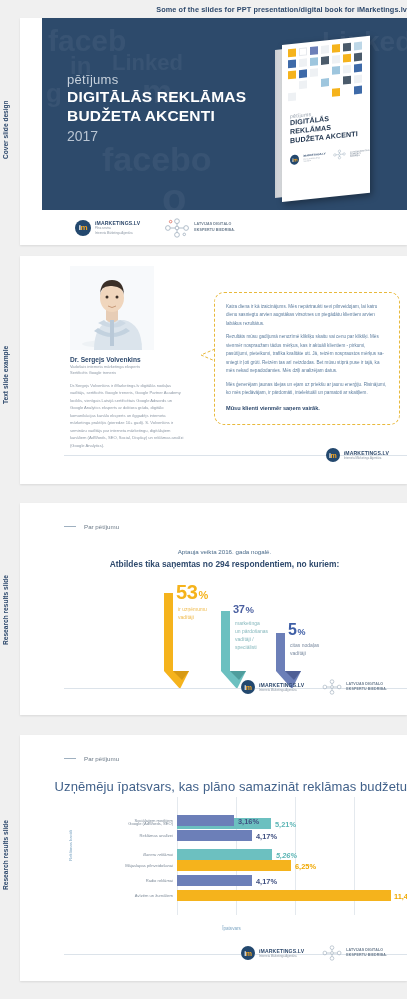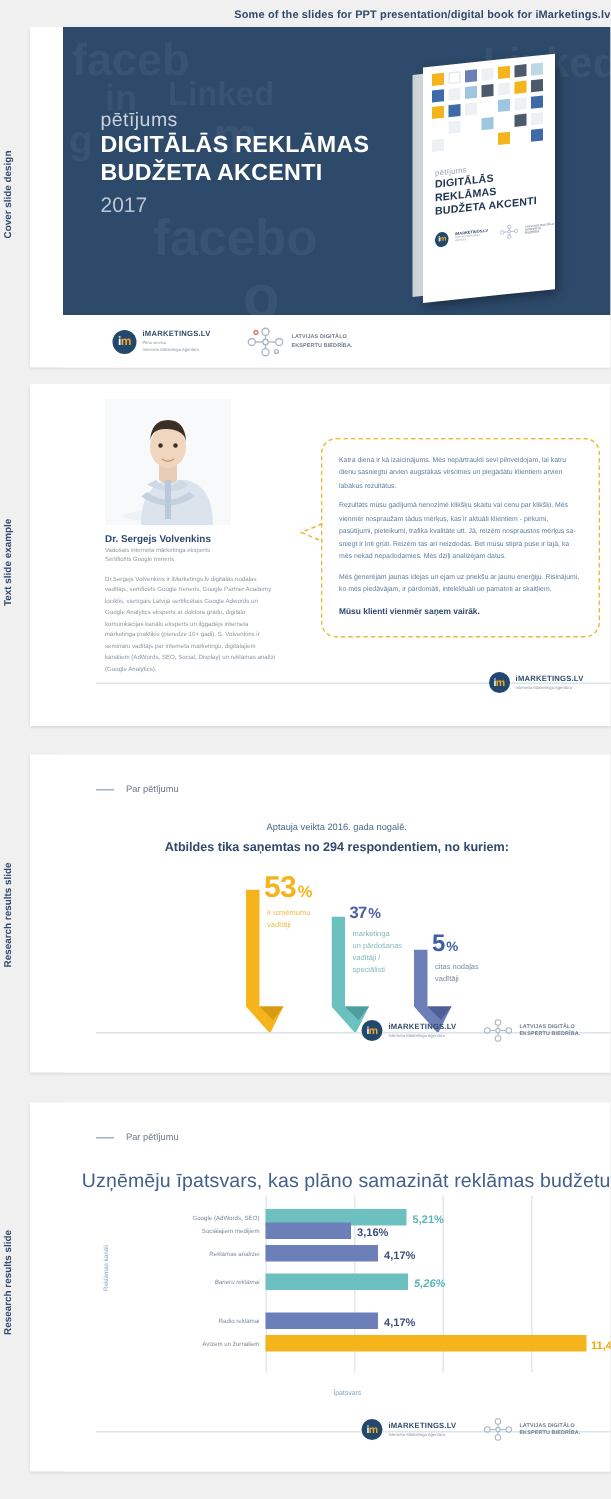--- a/index.html
+++ b/index.html
@@ -432,21 +432,21 @@
       <div class="s4-title">Uzņēmēju īpatsvars, kas plāno samazināt reklāmas budžetu</div>
 
       <div class="axis-title-y">Reklāmas kanāli</div>
 
       <div class="chart">
         <div class="grid-line" style="left:99px;"></div>
         <div class="grid-line" style="left:158px;"></div>
         <div class="grid-line" style="left:217px;"></div>
         <div class="grid-line" style="left:276px;"></div>
 
-        <div class="bar-row" style="top:8px;">
+        <div class="bar-row" style="top:20px;">
           <div class="bar-cat">Google (AdWords, SEO)</div>
           <div class="bar" style="width:94px;background:#6cc0c0;"></div>
           <div class="bar-val" style="left:197px;color:#5bb5b5;">5,21%</div>
         </div>
 
         <div class="bar-row" style="top:17px;">
           <div class="bar-cat">Sociālajiem medijiem</div>
           <div class="bar" style="width:57px;background:#6c7fb8;"></div>
           <div class="bar-val" style="left:160px;color:#3f4f80;">3,16%</div>
         </div>
@@ -456,20 +456,25 @@
           <div class="bar" style="width:75px;background:#6c7fb8;"></div>
           <div class="bar-val" style="left:178px;color:#3f4f80;">4,17%</div>
         </div>
 
         <div class="bar-row" style="top:51px;font-style:italic;">
           <div class="bar-cat">Baneru reklāmai</div>
           <div class="bar" style="width:95px;background:#6cc0c0;"></div>
           <div class="bar-val" style="left:198px;color:#5bb5b5;">5,26%</div>
         </div>
 
+        <div class="bar-row" style="top:62px;">
+          <div class="bar-cat">Mājaslapas pilnveidošanai</div>
+          <div class="bar" style="width:114px;background:#f5b31c;"></div>
+          <div class="bar-val" style="left:217px;color:#f0a800;">6,25%</div>
+        </div>
 
         <div class="bar-row" style="top:77px;">
           <div class="bar-cat">Radio reklāmai</div>
           <div class="bar" style="width:75px;background:#6c7fb8;"></div>
           <div class="bar-val" style="left:178px;color:#3f4f80;">4,17%</div>
         </div>
 
         <div class="bar-row" style="top:92px;">
           <div class="bar-cat">Avīzēm un žurnāliem</div>
           <div class="bar" style="width:214px;background:#f5b31c;"></div>

